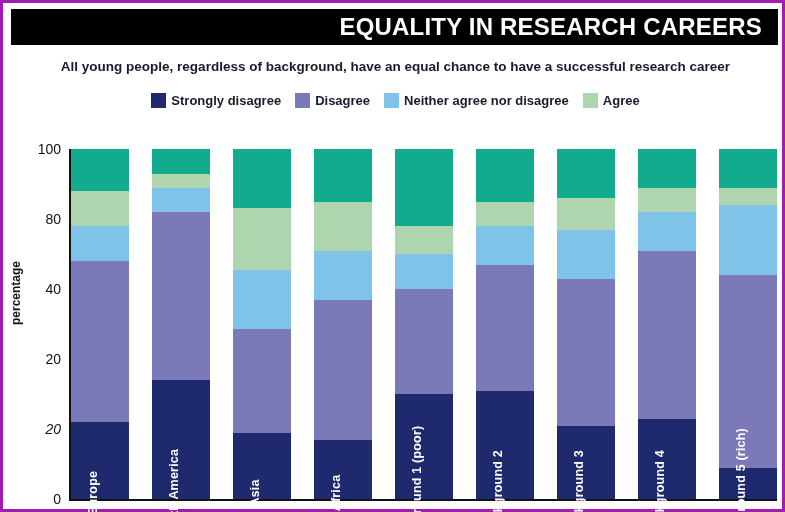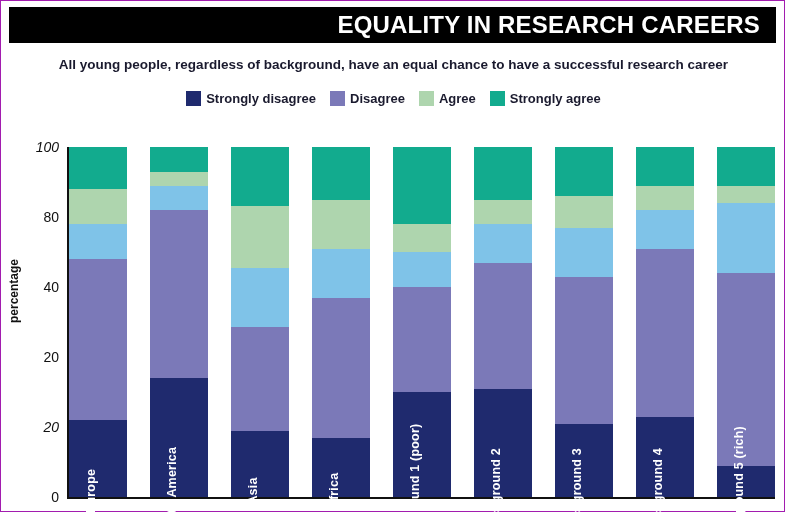--- a/index.html
+++ b/index.html
@@ -11,21 +11,21 @@
     height: 512px;
     background: #ffffff;
     font-family: "Liberation Sans", sans-serif;
     overflow: hidden;
   }
   #page {
     position: relative;
     width: 785px;
     height: 512px;
     box-sizing: border-box;
-    border: 1px solid #a21caf;
+    border: 3px solid #a21caf;
     background: #ffffff;
   }
   
   #header-bar {
     position: absolute;
     left: 8px;
     top: 6px;
     width: 767px;
     height: 36px;
     background: #000000;
@@ -192,39 +192,39 @@
   <div id="legend">
       <div class="legend-item">
         <span class="legend-swatch" style="background: rgb(31, 42, 110);"></span>
         <span class="legend-label">Strongly disagree</span>
       </div>
       <div class="legend-item">
         <span class="legend-swatch" style="background: rgb(123, 121, 184);"></span>
         <span class="legend-label">Disagree</span>
       </div>
       <div class="legend-item">
+        <span class="legend-swatch" style="background: rgb(127, 195, 232);"></span>
+        <span class="legend-label">Neither agree nor disagree</span>
+      </div>
+      <div class="legend-item">
         <span class="legend-swatch" style="background: rgb(174, 213, 174);"></span>
         <span class="legend-label">Agree</span>
-      </div>
-      <div class="legend-item">
-        <span class="legend-swatch" style="background: rgb(18, 171, 142);"></span>
-        <span class="legend-label">Strongly agree</span>
       </div>
     </div>
 
 
   <div id="plot-wrap">
     <div id="y-axis-title">percentage</div>
     <div id="y-labels">
         <div class="y-label" style="top: 356px;">0</div>
         <div class="y-label" style="top: 286px; font-style: italic;">20</div>
         <div class="y-label" style="top: 216px;">20</div>
         <div class="y-label" style="top: 146px;">40</div>
         <div class="y-label" style="top: 76px;">80</div>
-        <div class="y-label" style="top: 6px; font-style: italic;">100</div>
+        <div class="y-label" style="top: 6px;">100</div>
       </div>
     <div id="axis-line-y"></div>
     <div id="axis-line-x"></div>
     <div id="bars">
         <div class="bar-col">
           <div class="seg" style="height: 77px; background: rgb(31, 42, 110);"></div>
           <div class="seg" style="height: 161px; background: rgb(123, 121, 184);"></div>
           <div class="seg" style="height: 35px; background: rgb(127, 195, 232);"></div>
           <div class="seg" style="height: 35px; background: rgb(174, 213, 174);"></div>
           <div class="seg" style="height: 42px; background: rgb(18, 171, 142);"></div>

